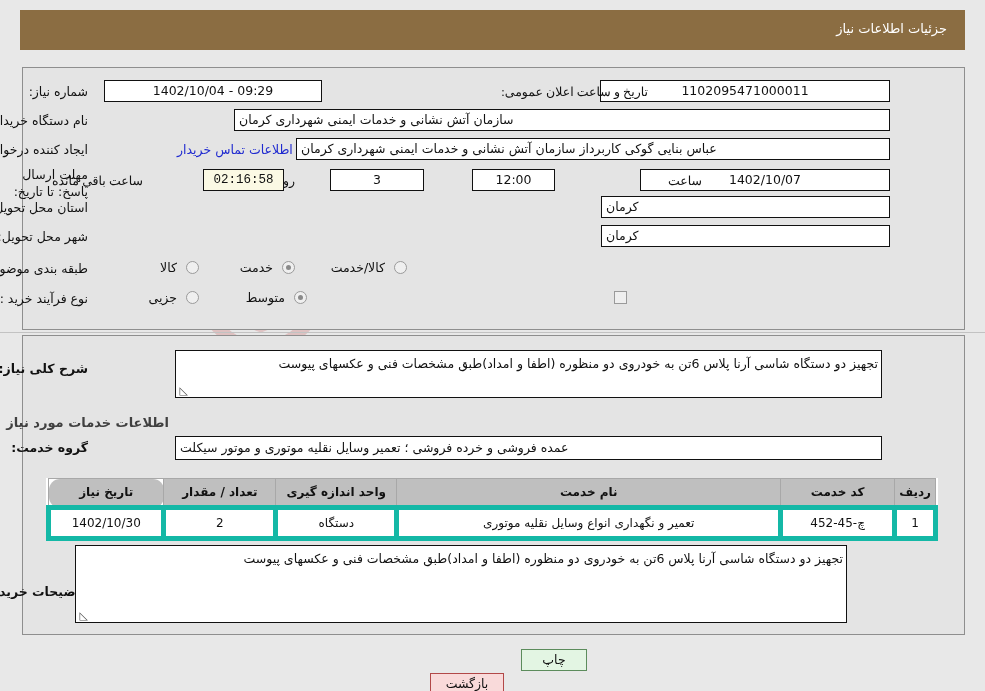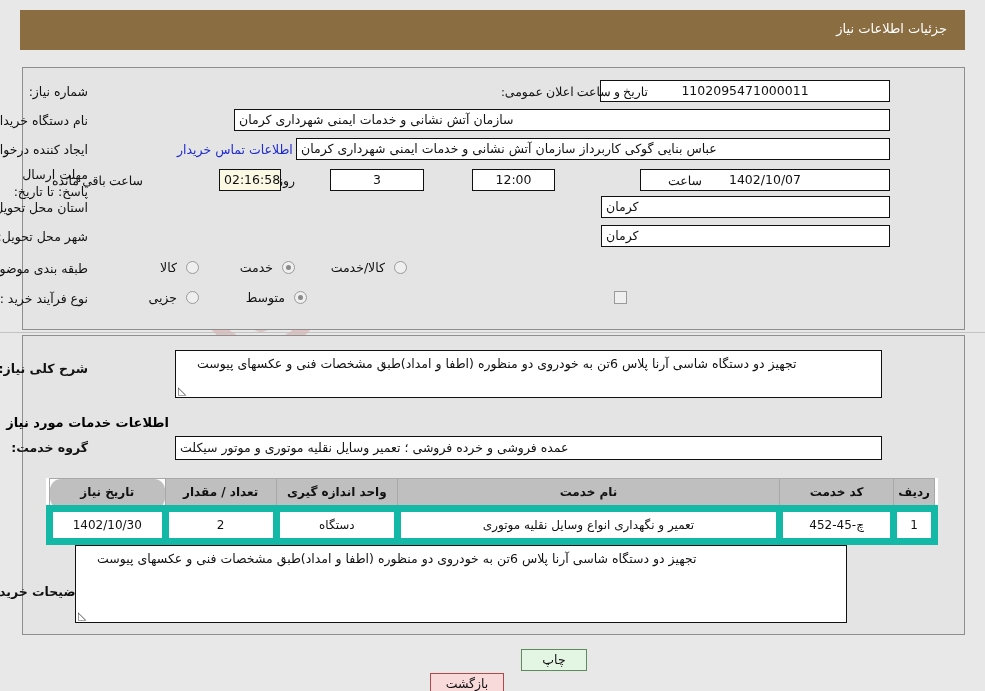--- a/index.html
+++ b/index.html
@@ -144,39 +144,39 @@
   
   .ta {
     position: absolute;
     box-sizing: border-box;
     border: 1px solid #111;
     background: #ffffff;
     font-size: 12.5px;
     color: #111;
     font-family: "DejaVu Sans", sans-serif;
     line-height: 19px;
-    padding: 3px 21px;
-    text-align: left;
+    padding: 3px 3px;
+    text-align: right;
     overflow: hidden;
     z-index: 3;
   }
   .ta .grip {
     position: absolute;
     left: 2px; bottom: 1px;
     width: 10px; height: 10px;
     color: #555;
     font-size: 11px;
     line-height: 10px;
   }
 
   .section-title {
     position: absolute;
     font-size: 13px;
     font-weight: bold;
-    color: #000000;
+    color: #404040;
     font-family: "DejaVu Sans", sans-serif;
     z-index: 3;
   }
   .bold-label {
     position: absolute;
     font-size: 12.5px;
     font-weight: bold;
     color: #111;
     font-family: "DejaVu Sans", sans-serif;
     white-space: nowrap;
@@ -199,21 +199,21 @@
     background: #bfbfbf;
     border: 1px solid #a8a8a8;
     color: #111;
     font-weight: bold;
     height: 26px;
     padding: 0 4px;
     text-align: center;
   }
   #svc-table td {
     background: #ffffff;
-    border: 7px solid #14b8a6;
+    border: 5px solid #14b8a6;
     color: #111;
     height: 26px;
     padding: 0 4px;
     text-align: center;
   }
   .col-radif { width: 30px; }
   .col-code  { width: 110px; }
   .col-name  { width: 410px; }
   .col-unit  { width: 120px; }
   .col-qty   { width: 110px; }
@@ -264,35 +264,36 @@
 
   <div class="header-band">
     <div class="header-title">جزئیات اطلاعات نیاز</div>
   </div>
 
   <div class="panel" id="panel-top"></div>
 
   <div class="row-label" style="right:897px; top:84px;">شماره نیاز:</div>
   <div class="fld center ltr" style="left:600px; top:80px; width:290px;">1102095471000011</div>
   <div class="plain" style="right:337px; top:84px;">تاریخ و ساعت اعلان عمومی:</div>
+  <div class="fld center ltr" style="left:104px; top:80px; width:218px;">1402/10/04 - 09:29</div>
 
   <div class="row-label" style="right:897px; top:113px;">نام دستگاه خریدار:</div>
   <div class="fld right" style="left:234px; top:109px; width:656px;">سازمان آتش نشانی و خدمات ایمنی شهرداری کرمان</div>
 
   <div class="row-label" style="right:897px; top:142px;">ایجاد کننده درخواست:</div>
   <div class="fld right" style="left:296px; top:138px; width:594px;">عباس بنایی گوکی کاربرداز سازمان آتش نشانی و خدمات ایمنی شهرداری کرمان</div>
   <div class="link" style="left:177px; top:142px;">اطلاعات تماس خریدار</div>
 
   <div class="row-label" style="right:897px; top:166px; width:80px; line-height:17px; white-space:normal;">مهلت ارسال پاسخ: تا تاریخ:</div>
   <div class="fld center ltr" style="left:640px; top:169px; width:250px;">1402/10/07</div>
   <div class="plain" style="right:283px; top:173px;">ساعت</div>
   <div class="fld center ltr" style="left:472px; top:169px; width:83px;">12:00</div>
   <div class="fld center ltr" style="left:330px; top:169px; width:94px;">3</div>
   <div class="plain" style="right:690px; top:173px;">روز و</div>
-  <div class="fld cream center ltr" style="left:219px; top:169px; width:62px;">02:16:58</div>
+  <div class="fld cream center ltr" style="left:203px; top:169px; width:81px;font-family:Liberation Mono, monospace;">02:16:58</div>
   <div class="plain" style="right:842px; top:173px;">ساعت باقي مانده</div>
 
   <div class="row-label" style="right:897px; top:200px;">استان محل تحویل:</div>
   <div class="fld right" style="left:601px; top:196px; width:289px;">کرمان</div>
 
   <div class="row-label" style="right:897px; top:229px;">شهر محل تحویل:</div>
   <div class="fld right" style="left:601px; top:225px; width:289px;">کرمان</div>
 
   <div class="row-label" style="right:897px; top:261px;">طبقه بندی موضوعی:</div>
   <div class="radio-opt" style="right:786px; top:260px;">

